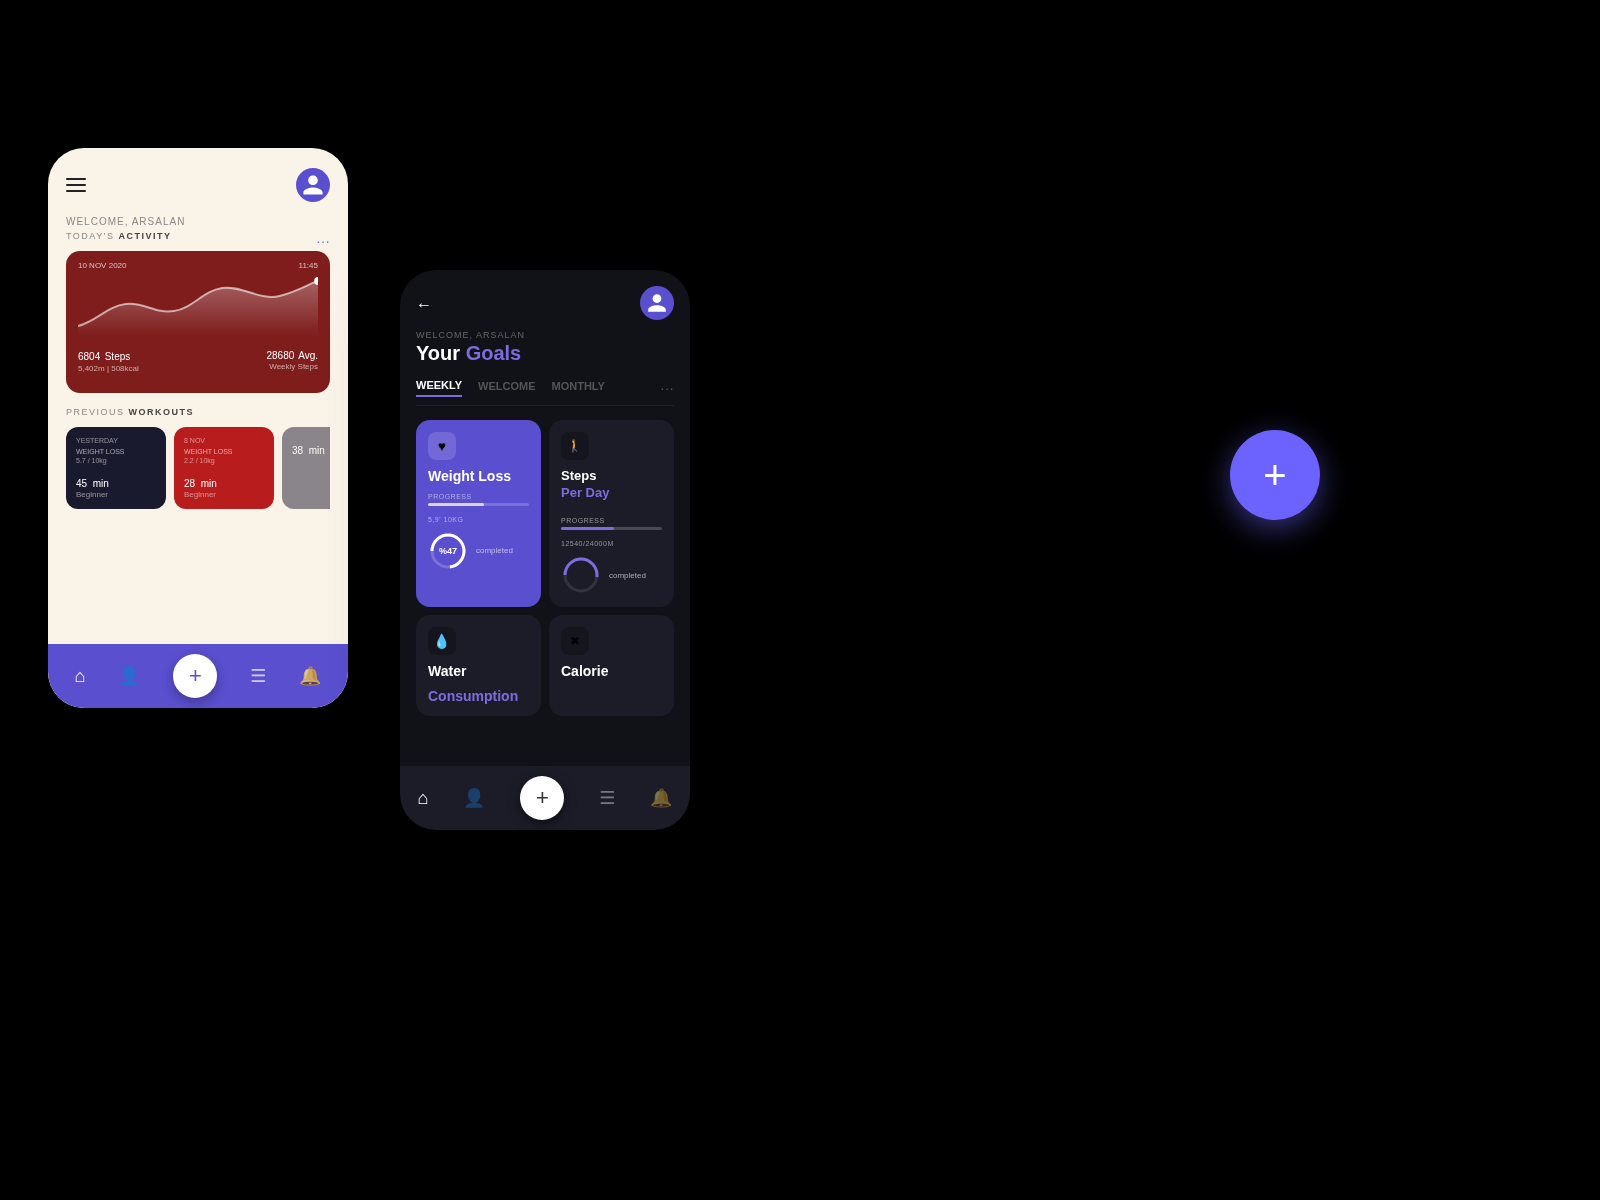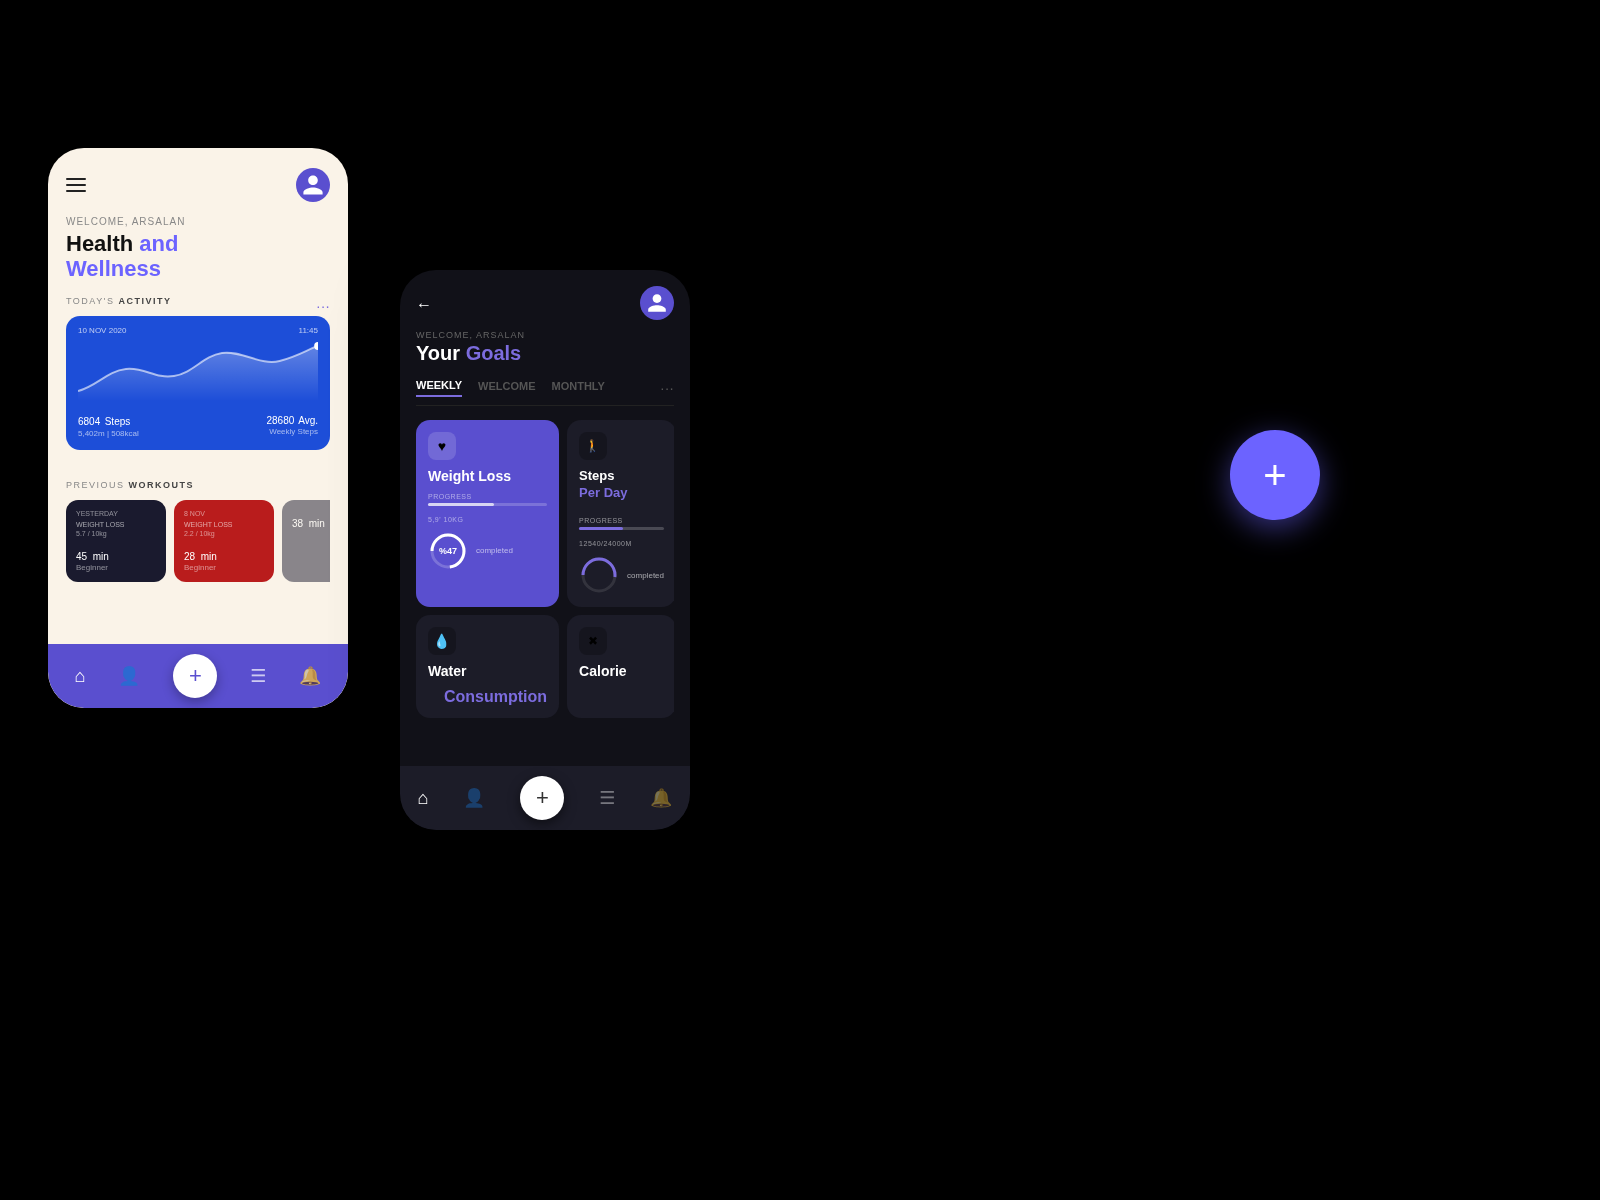--- a/index.html
+++ b/index.html
@@ -47,24 +47,24 @@
 
     .section-label {
       font-size: 9px; letter-spacing: 1.5px; color: #888; margin-bottom: 10px;
     }
     .section-label .bold { font-weight: 700; color: #444; }
     .dots-menu { color: #7c6cde; font-size: 14px; cursor: pointer; }
 
     .activity-header { display: flex; justify-content: space-between; align-items: center; }
 
     .chart-card {
-      background: #1d4ed8;
+      background: #7f1d1d;
       border-radius: 14px;
-      padding: 10px 12px 12px;
-      margin-bottom: 30px;
+      padding: 10px 12px 20px;
+      margin-bottom: 14px;
     }
     .chart-meta { display: flex; justify-content: space-between; font-size: 8px; color: rgba(255,255,255,0.7); margin-bottom: 6px; }
     .chart-area { position: relative; height: 60px; margin-bottom: 10px; }
     .chart-area svg { width: 100%; height: 100%; }
     .chart-stats { display: flex; justify-content: space-between; }
     .stat-left .big { font-size: 16px; font-weight: 700; color: #fff; }
     .stat-left .big span { font-size: 10px; font-weight: 400; }
     .stat-left .small { font-size: 8px; color: rgba(255,255,255,0.6); }
     .stat-right { text-align: right; }
     .stat-right .big { font-size: 14px; font-weight: 700; color: #fff; }
@@ -254,24 +254,20 @@
         <span></span>
     </div>
     <div class="avatar-circle">
       <svg viewBox="0 0 24 24">
           <path d="M12 12c2.7 0 4.8-2.1 4.8-4.8S14.7 2.4 12 2.4 7.2 4.5 7.2 7.2 9.3 12 12 12zm0 2.4c-3.2 0-9.6 1.6-9.6 4.8v2.4h19.2v-2.4c0-3.2-6.4-4.8-9.6-4.8z"></path>
         </svg>
     </div>
   </div>
 
   <div class="welcome-text">WELCOME, ARSALAN</div>
-  <div class="headline">
-    <span>Health </span><span class="accent">and</span><br>
-    <span class="accent">Wellness</span>
-  </div>
 
   <div class="activity-header">
     <div class="section-label">
       <span>TODAY'S</span> <span class="bold">ACTIVITY</span>
     </div>
     <div class="dots-menu">···</div>
   </div>
 
   <div class="chart-card">
     <div class="chart-meta">
@@ -400,21 +396,21 @@
             <circle cx="20" cy="20" r="16" fill="none" stroke="#7c6cde" stroke-width="3" stroke-dasharray="52 48" stroke-dashoffset="0" transform="rotate(-90 20 20)"></circle>
           </svg>
         </div>
         <div class="goal-completed">completed</div>
       </div>
     </div>
 
     <div class="goal-card">
       <div class="goal-icon">💧</div>
       <div class="goal-title">Water</div>
-      <div style="font-size:16px;font-weight:700;color:#7c6cde;margin-left:16px;">Consumption</div>
+      <div style="font-size:14px;font-weight:700;color:#7c6cde;">Consumption</div>
     </div>
 
     <div class="goal-card">
       <div class="goal-icon" style="font-size:12px;">✖</div>
       <div class="goal-title">Calorie</div>
     </div>
 
   </div>
 
   <div class="dark-bottom-nav">

